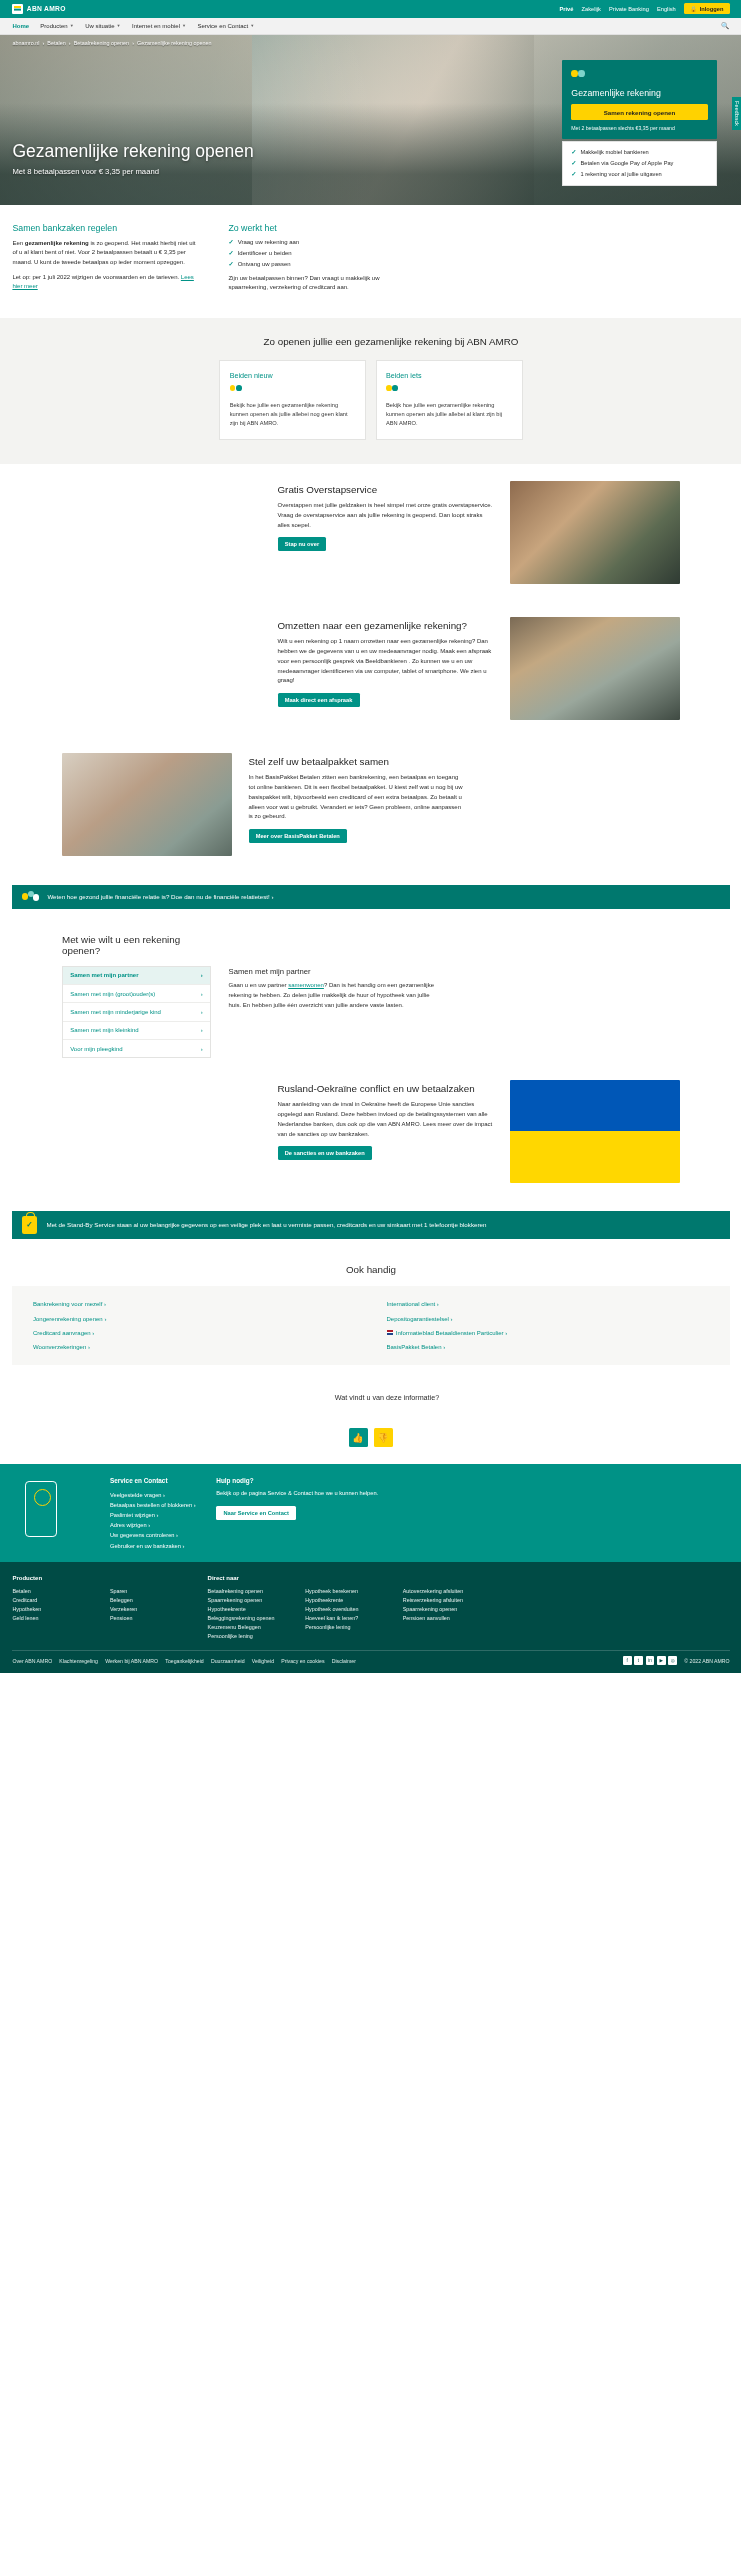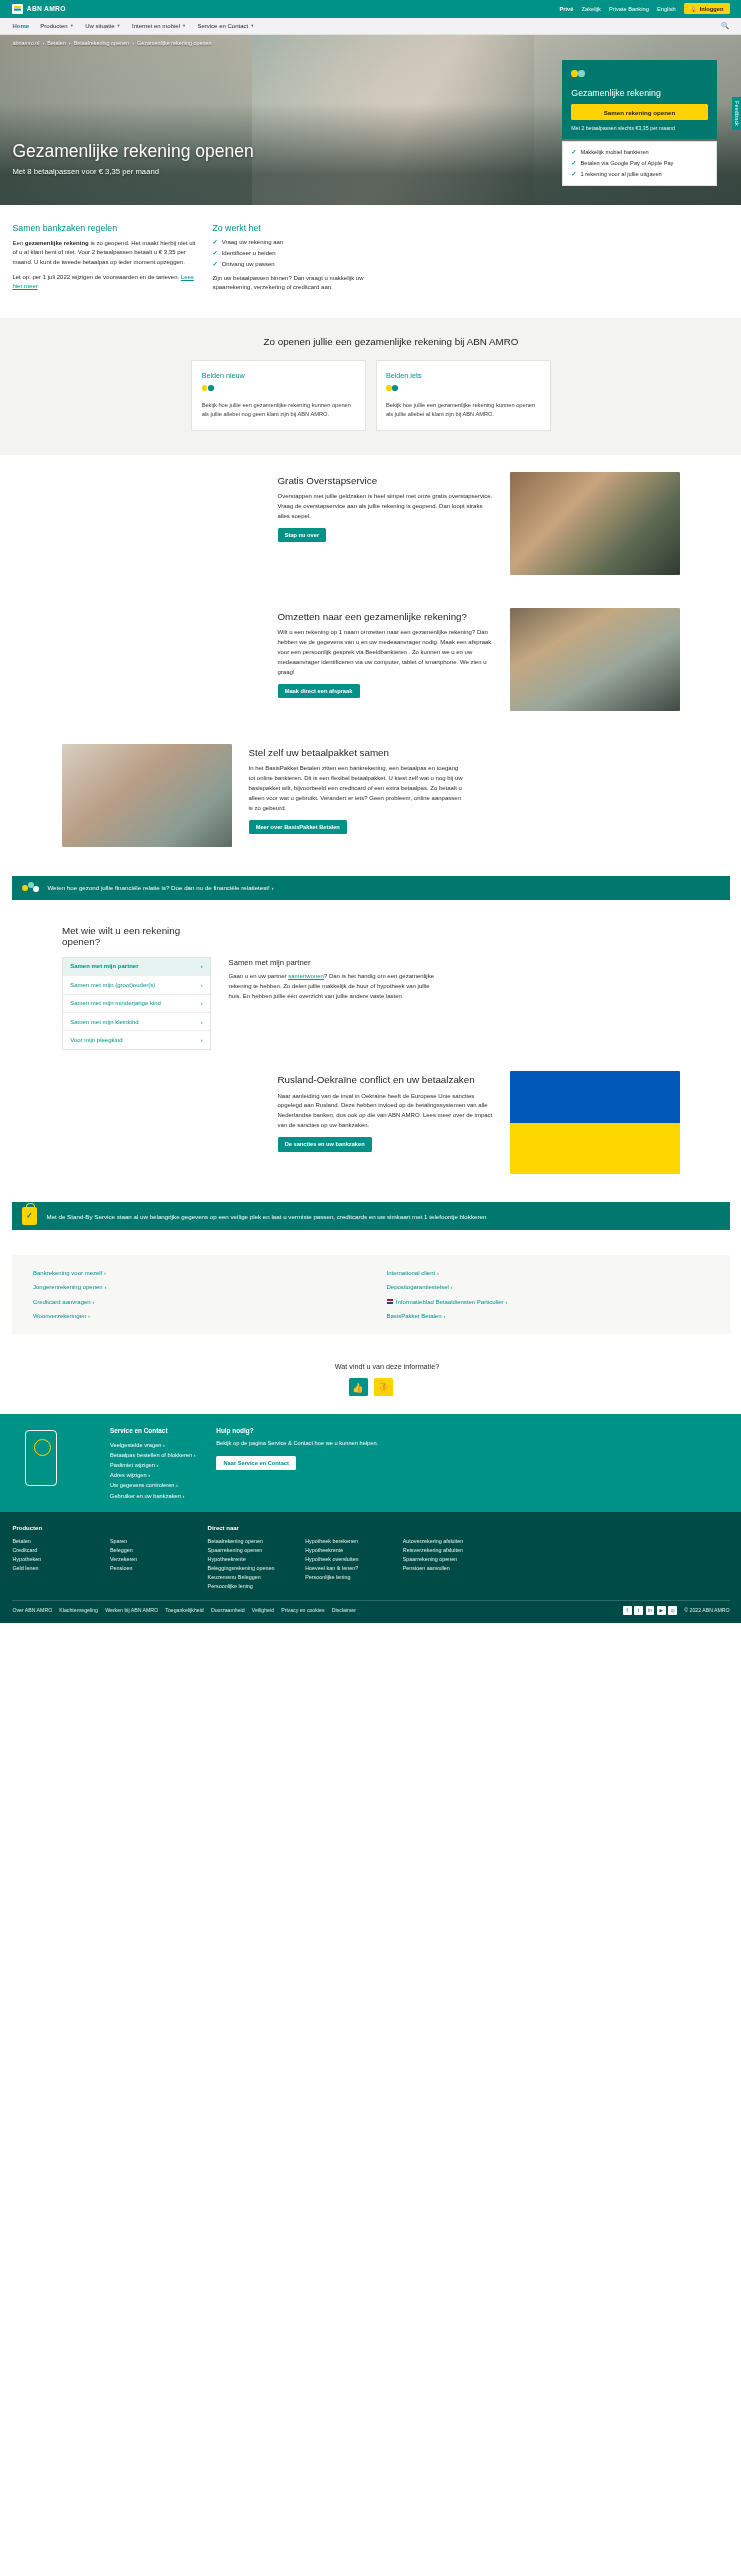--- a/index.html
+++ b/index.html
@@ -115,33 +115,33 @@
   .check { color:#009286; font-weight:bold; font-size:6.2px; line-height:1.1; }
 
   .feedback-tab {
     position:absolute; right:0; top:62px; z-index:6;
     background:#009286; color:#fff; font-size:5.2px; padding:4.1px 2.1px;
     writing-mode: vertical-rl; letter-spacing:0.3px;
   }
 
   
   .intro {
-    display:flex; gap:15px; padding: 17.5px 12.4px 20.6px;
+    display:flex; gap:31px; padding: 17.5px 12.4px 20.6px;
   }
   .intro-col { width: 185px; }
   .intro h2 { color:#009286; font-size:8.8px; font-weight:normal; margin-bottom:6.2px; }
   .intro p { font-size:6px; line-height:1.6; margin-bottom:5.2px; }
   .intro a { color:#009286; }
   .checklist li { list-style:none; display:flex; gap:4.1px; font-size:6px; margin-bottom:4.1px; }
 
   
   .grey-band { background:#f3f3f1; padding: 17.5px 0 24px; }
   .band-title { text-align:center; font-size:9.8px; color:#1f1f1f; font-weight:normal; margin-bottom:13.4px;margin-left:40px;}
   .cards-3 { display:flex; justify-content:center; gap:9.3px; }
-  .card3 { width:175px; background:#fff; border:0.5px solid #e3e3e1; padding:9.3px 9.3px 11.3px; }
+  .card3 { width:147px; background:#fff; border:0.5px solid #e3e3e1; padding:9.3px 9.3px 11.3px; }
   .card3 h3 { color:#009286; font-size:7.2px; font-weight:normal; margin-bottom:5.2px; }
   .card3-icon { width:15.5px;height:11.3px;position:relative;margin-bottom:5.2px;}
   .card3-icon i{position:absolute;width:5.7px;height:5.7px;border-radius:50%;background:#ffd200;}
   .card3-icon i:nth-child(1){left:0;top:0;}
   .card3-icon i:nth-child(2){left:6.2px;top:0;background:#009286;}
   .card3 p { font-size:5.7px; line-height:1.55; color:#3a3a3a; }
 
   
   .row { display:flex; gap:16.5px; padding: 16.5px 62px; align-items:flex-start; }
   .row.reverse { flex-direction: row-reverse; }
@@ -207,21 +207,21 @@
   .handy-link {
     display:flex; align-items:center; gap:3.1px; color:#009286; font-size:6px;
     padding:4.1px 0; text-decoration:none;
   }
   .handy-flag { width:6.2px;height:4.6px;background:#ae1c28; position:relative; display:inline-block;}
   .handy-flag::before{content:"";position:absolute;left:0;top:1.5px;width:6.2px;height:1.5px;background:#fff;}
   .handy-flag::after{content:"";position:absolute;left:0;top:3.1px;width:6.2px;height:1.5px;background:#21468b;}
 
   
   .feedback-sec { text-align:center; padding: 7.2px 0 17.5px; }
-  .feedback-sec h3 { font-size:7.2px; font-weight:normal; margin-bottom:7px;padding-left:32px; }
+  .feedback-sec h3 { font-size:7.2px; font-weight:normal; margin-bottom:26px;padding-left:32px; }
   .thumbs { display:flex; justify-content:center; gap:6.2px; }
   .thumb { width:18.5px;height:18.5px; display:flex;align-items:center;justify-content:center; font-size:9.3px; border-radius:1.5px;}
   .thumb.up { background:#009286; color:#fff; }
   .thumb.down { background:#ffd200; color:#1f1f1f; }
 
   
   .footer-teal { background:#009286; color:#fff; padding: 13.4px 12.4px 11.3px; display:flex; gap:20.6px; }
   .footer-phone {
     width:77px; height:62px; position:relative;
   }
@@ -473,20 +473,21 @@
       <button class="btn-teal">De sancties en uw bankzaken</button>
     </div>
   </div>
 
   <div class="standby">
     <span class="lock-icon"></span>
     <span class="promo-text">Met de Stand-By Service staan al uw belangrijke gegevens op een veilige plek en laat u vermiste passen, creditcards en uw simkaart met 1 telefoontje blokkeren</span>
   </div>
 
   <div class="handy">
+    <h2>Ook handig</h2>
     <div class="handy-box">
       <div class="handy-col">
         <a class="handy-link" href="#">Bankrekening voor mezelf ›</a>
         <a class="handy-link" href="#">Jongerenrekening openen ›</a>
         <a class="handy-link" href="#">Creditcard aanvragen ›</a>
         <a class="handy-link" href="#">Woonverzekeringen ›</a>
       </div>
       <div class="handy-col">
         <a class="handy-link" href="#">International client ›</a>
         <a class="handy-link" href="#">Depositogarantiestelsel ›</a>

